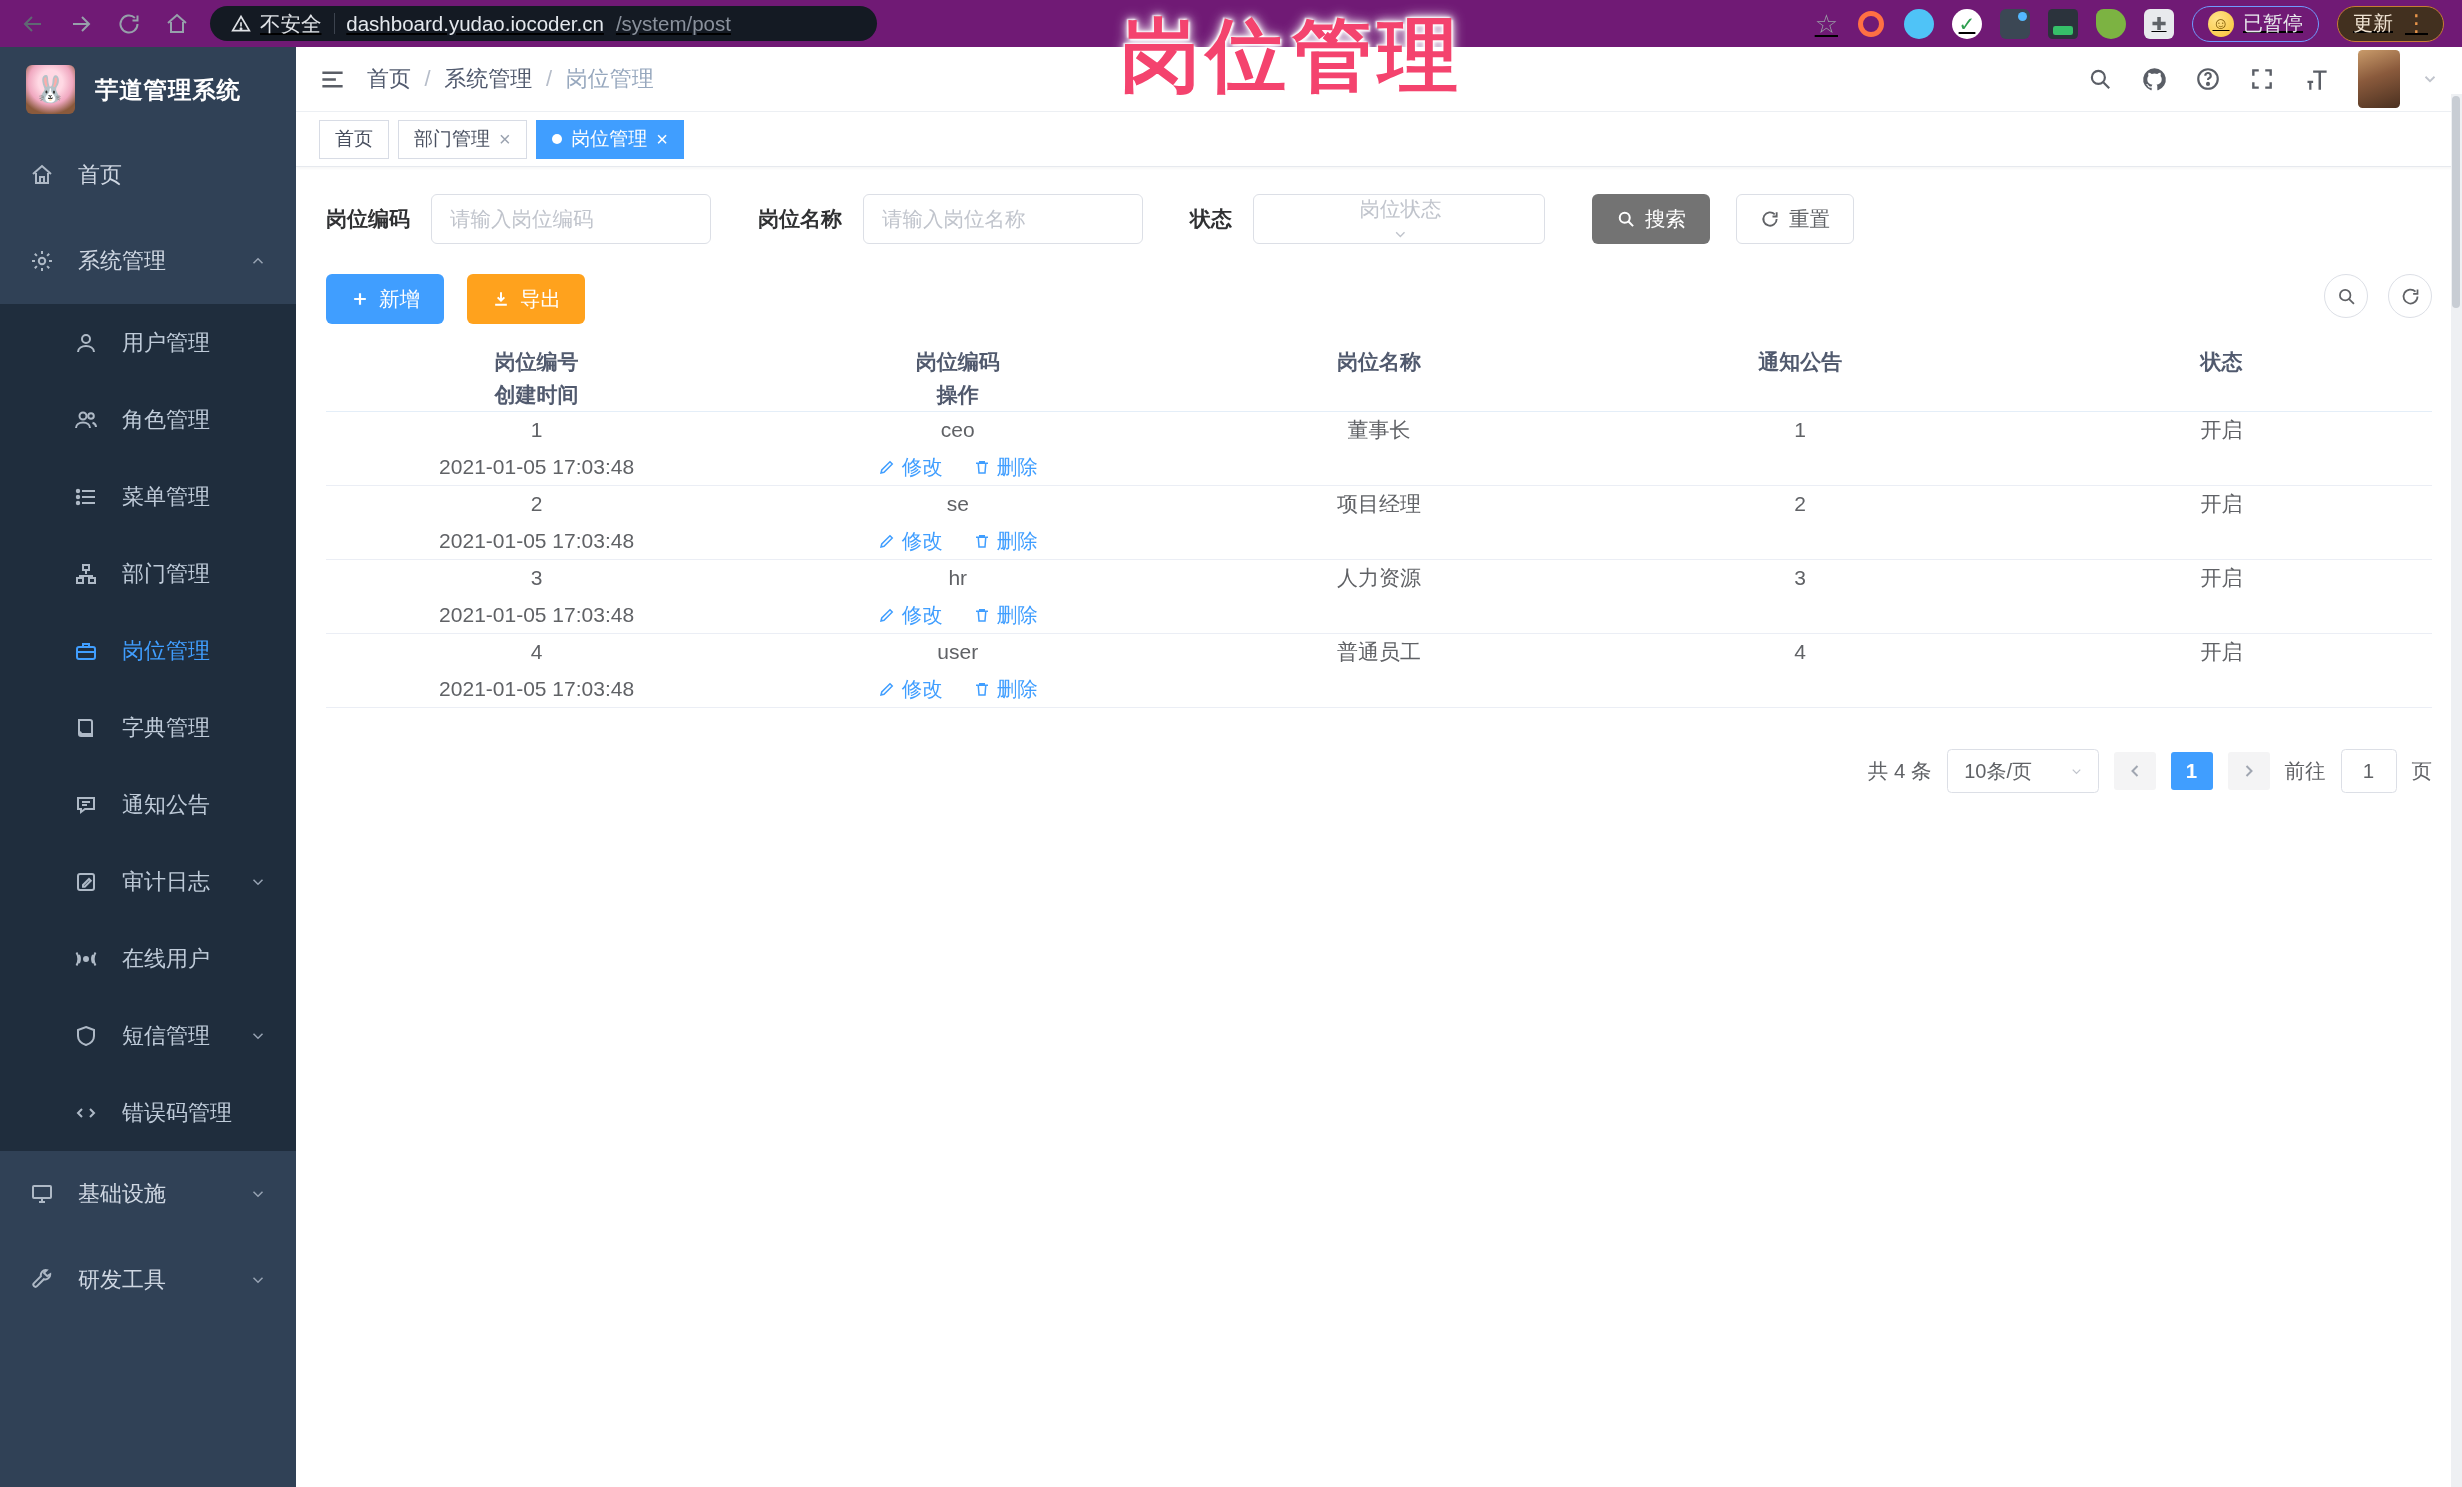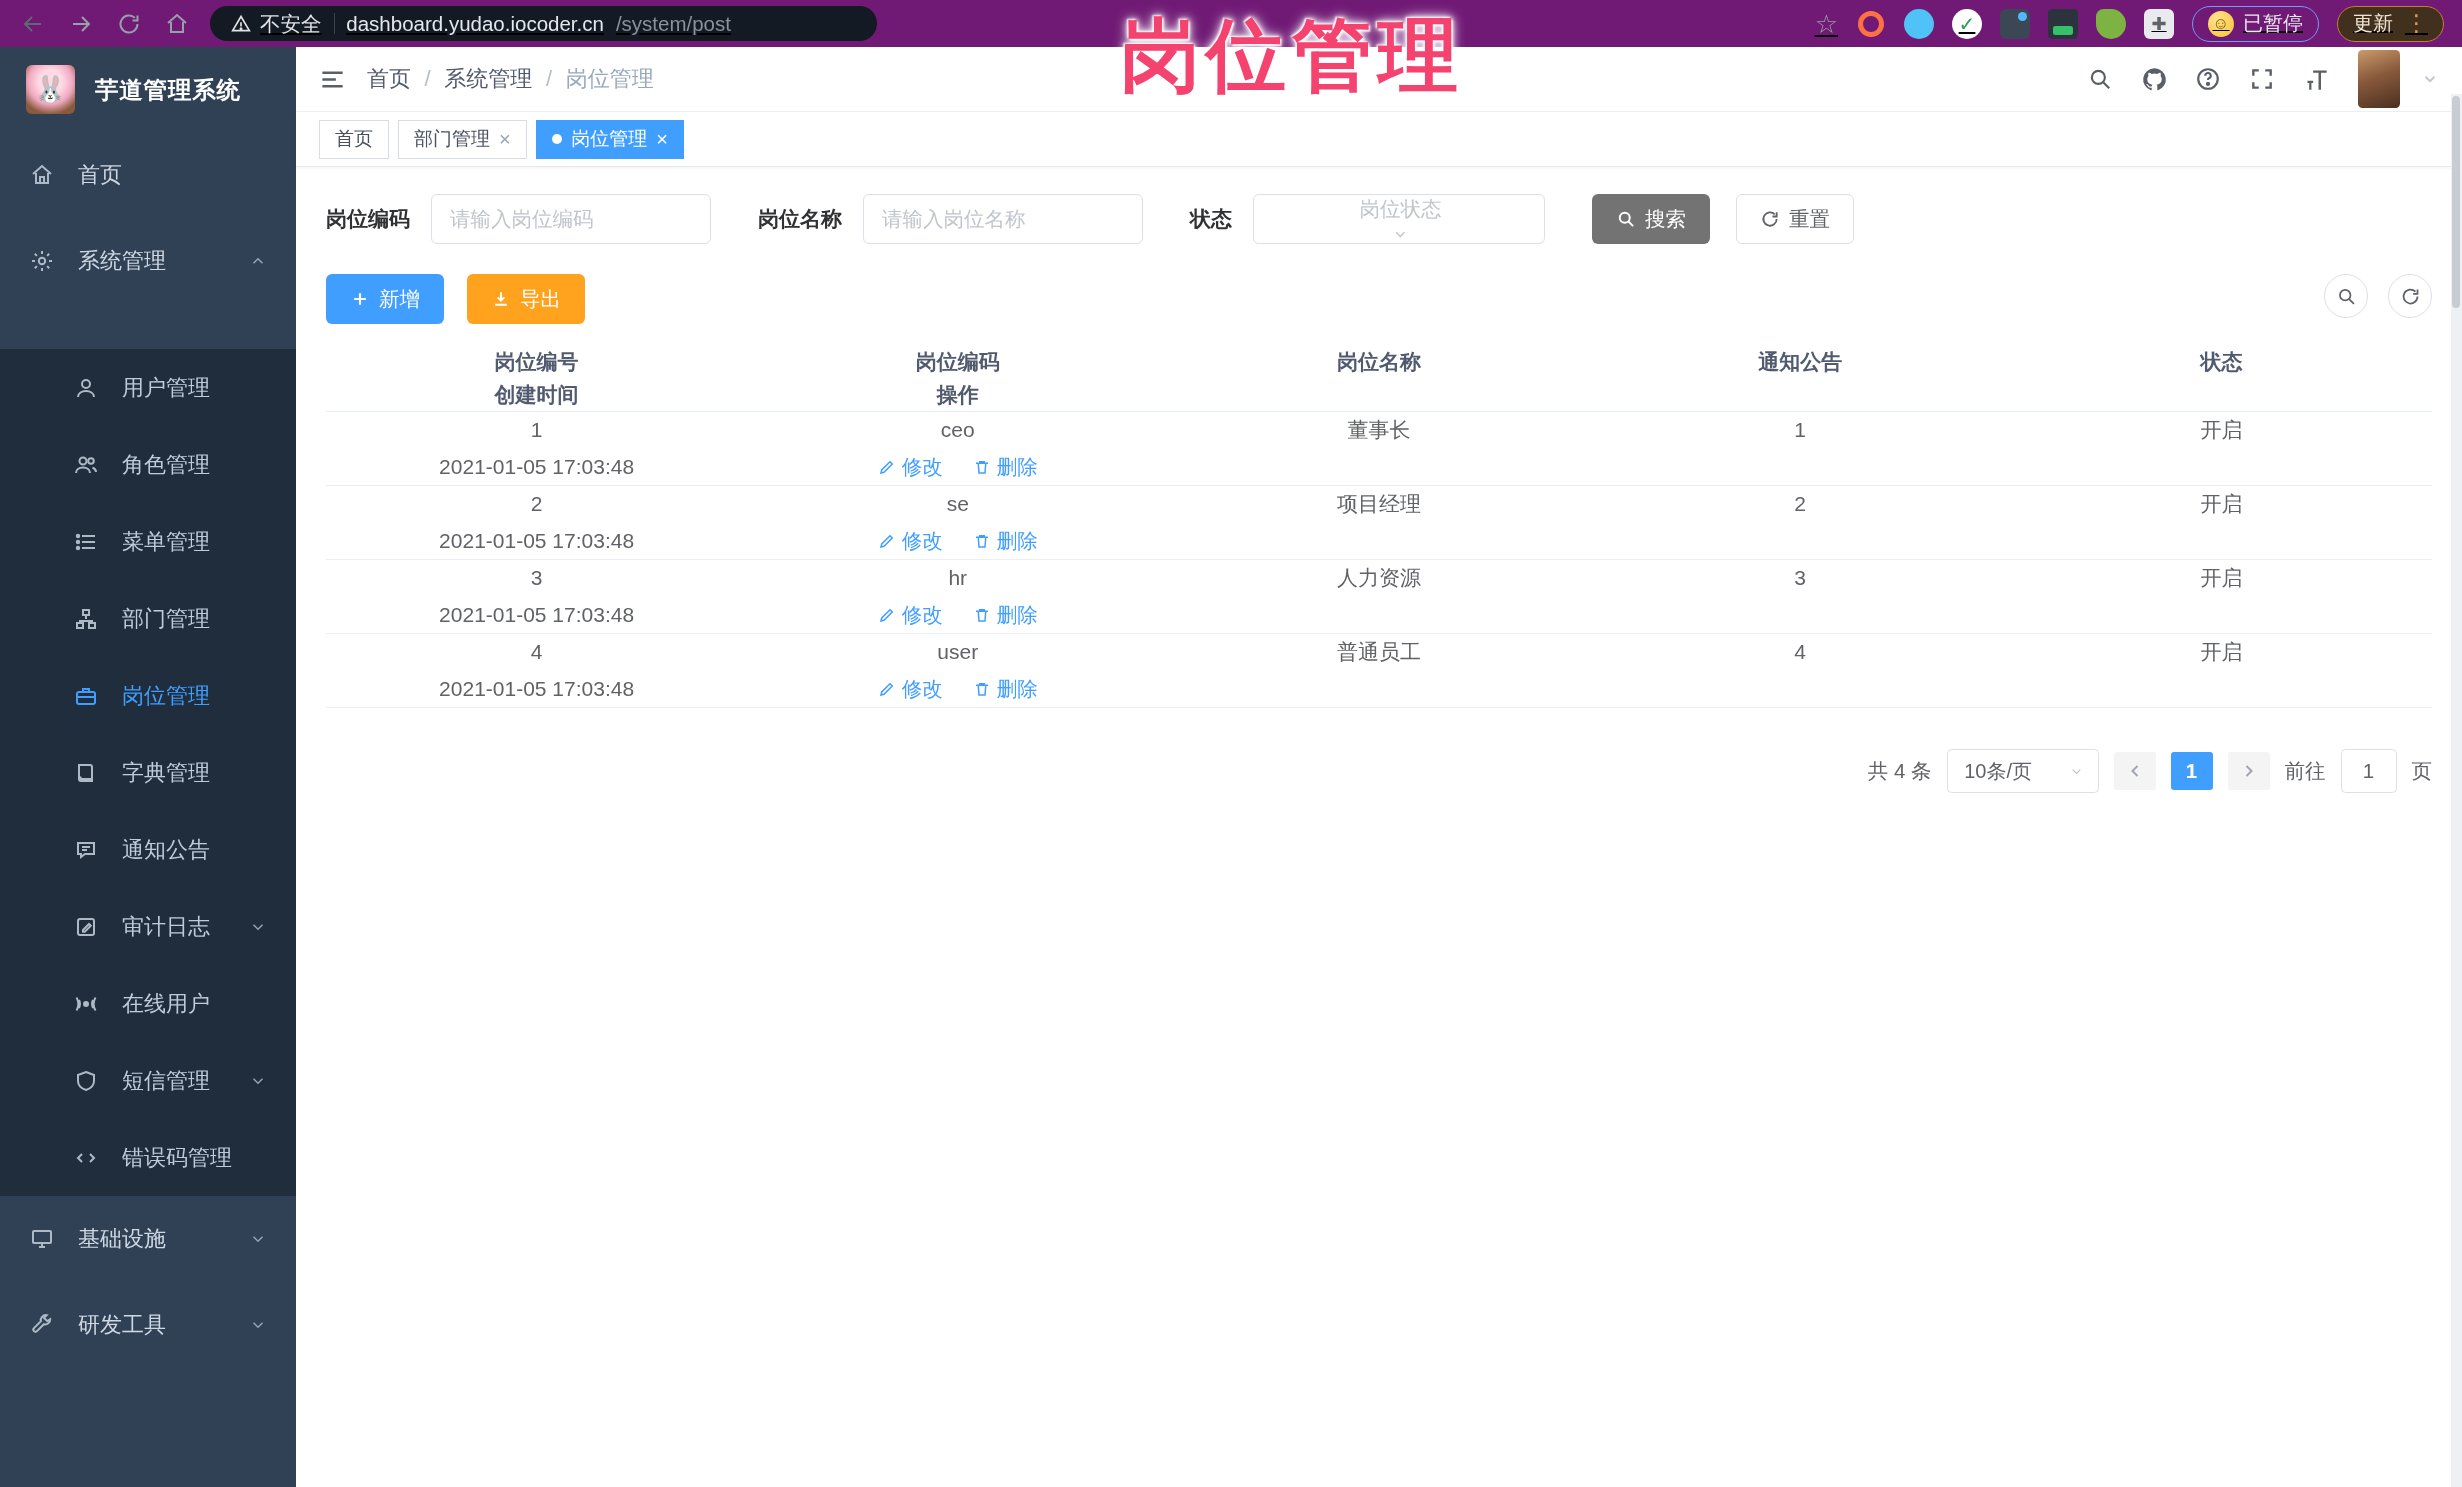--- a/index.html
+++ b/index.html
@@ -37,21 +37,21 @@
   .app { display:flex; height:1441px; position:relative; }
 
   
   .sidebar { width:296px; background:#304156; flex:0 0 auto; display:flex; flex-direction:column; overflow:hidden; }
   .logo-row { height:85px; display:flex; align-items:center; padding-left:26px; gap:20px; }
   .logo-img { width:49px; height:49px; border-radius:6px; background:radial-gradient(circle at 50% 35%, #ffd9e4 0 30%, #f0a8c0 55%, #8a5a3c 80%); display:flex; align-items:center; justify-content:center; font-size:26px; }
   .logo-title { color:#fff; font-size:23.5px; font-weight:600; letter-spacing:0.8px; }
   .mi { display:flex; align-items:center; gap:23px; color:#cfd7e2; font-size:22px; cursor:default; }
   .mi.top { height:86px; padding:0 29px; }
   .micon { width:26px; display:flex; justify-content:center; color:#aeb9c6; flex:0 0 auto; }
-  .submenu { background:#1f2d3d;margin-top:45px; }
+  .submenu { background:#1f2d3d; }
   .submenu .mi { height:77px; padding:0 29px 0 73px; color:#bfcbd9; }
   .mi.active, .mi.active .micon { color:#409eff; }
   .chev { margin-left:auto; color:#97a3b3; }
 
   
   .main { flex:1; display:flex; flex-direction:column; background:#fff; min-width:0; }
   .topbar { height:65px; display:flex; align-items:center; padding:0 23px; gap:21px; border-bottom:0.8px solid #eceff3; }
   .hamburger { color:#5a5e66; }
   .crumbs { display:flex; align-items:center; font-size:22px; gap:13.6px; }
   .crumb { color:#515a6e; }

